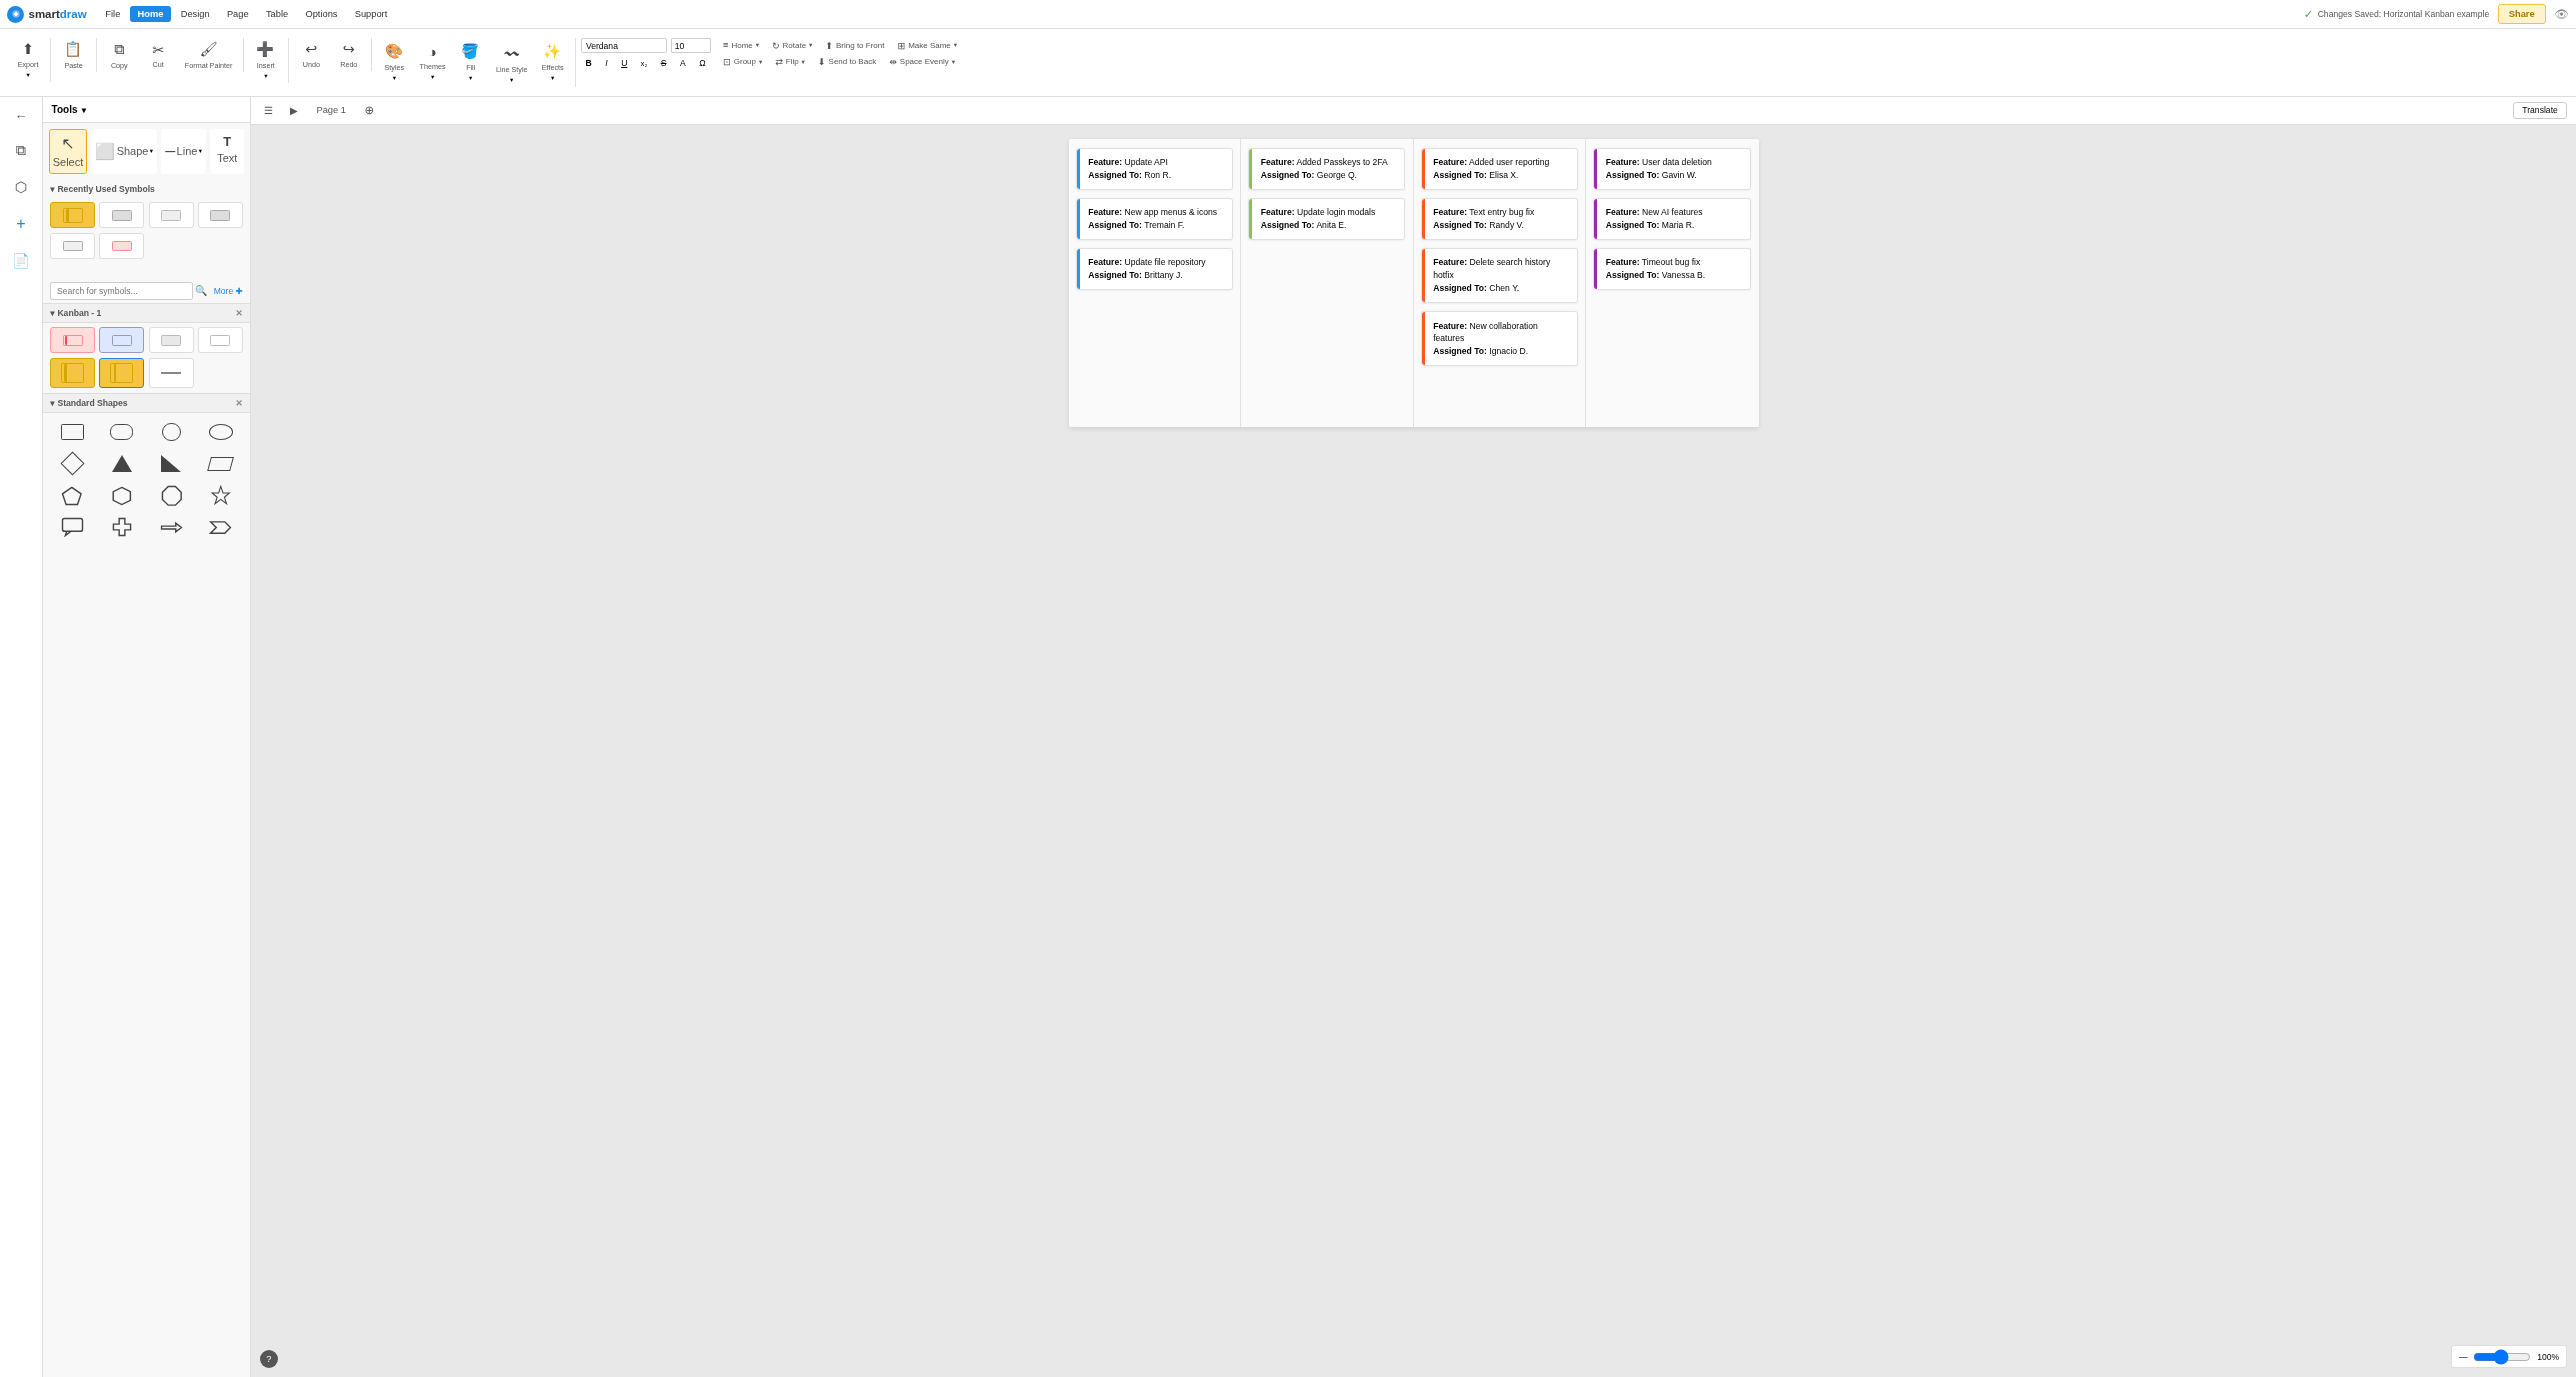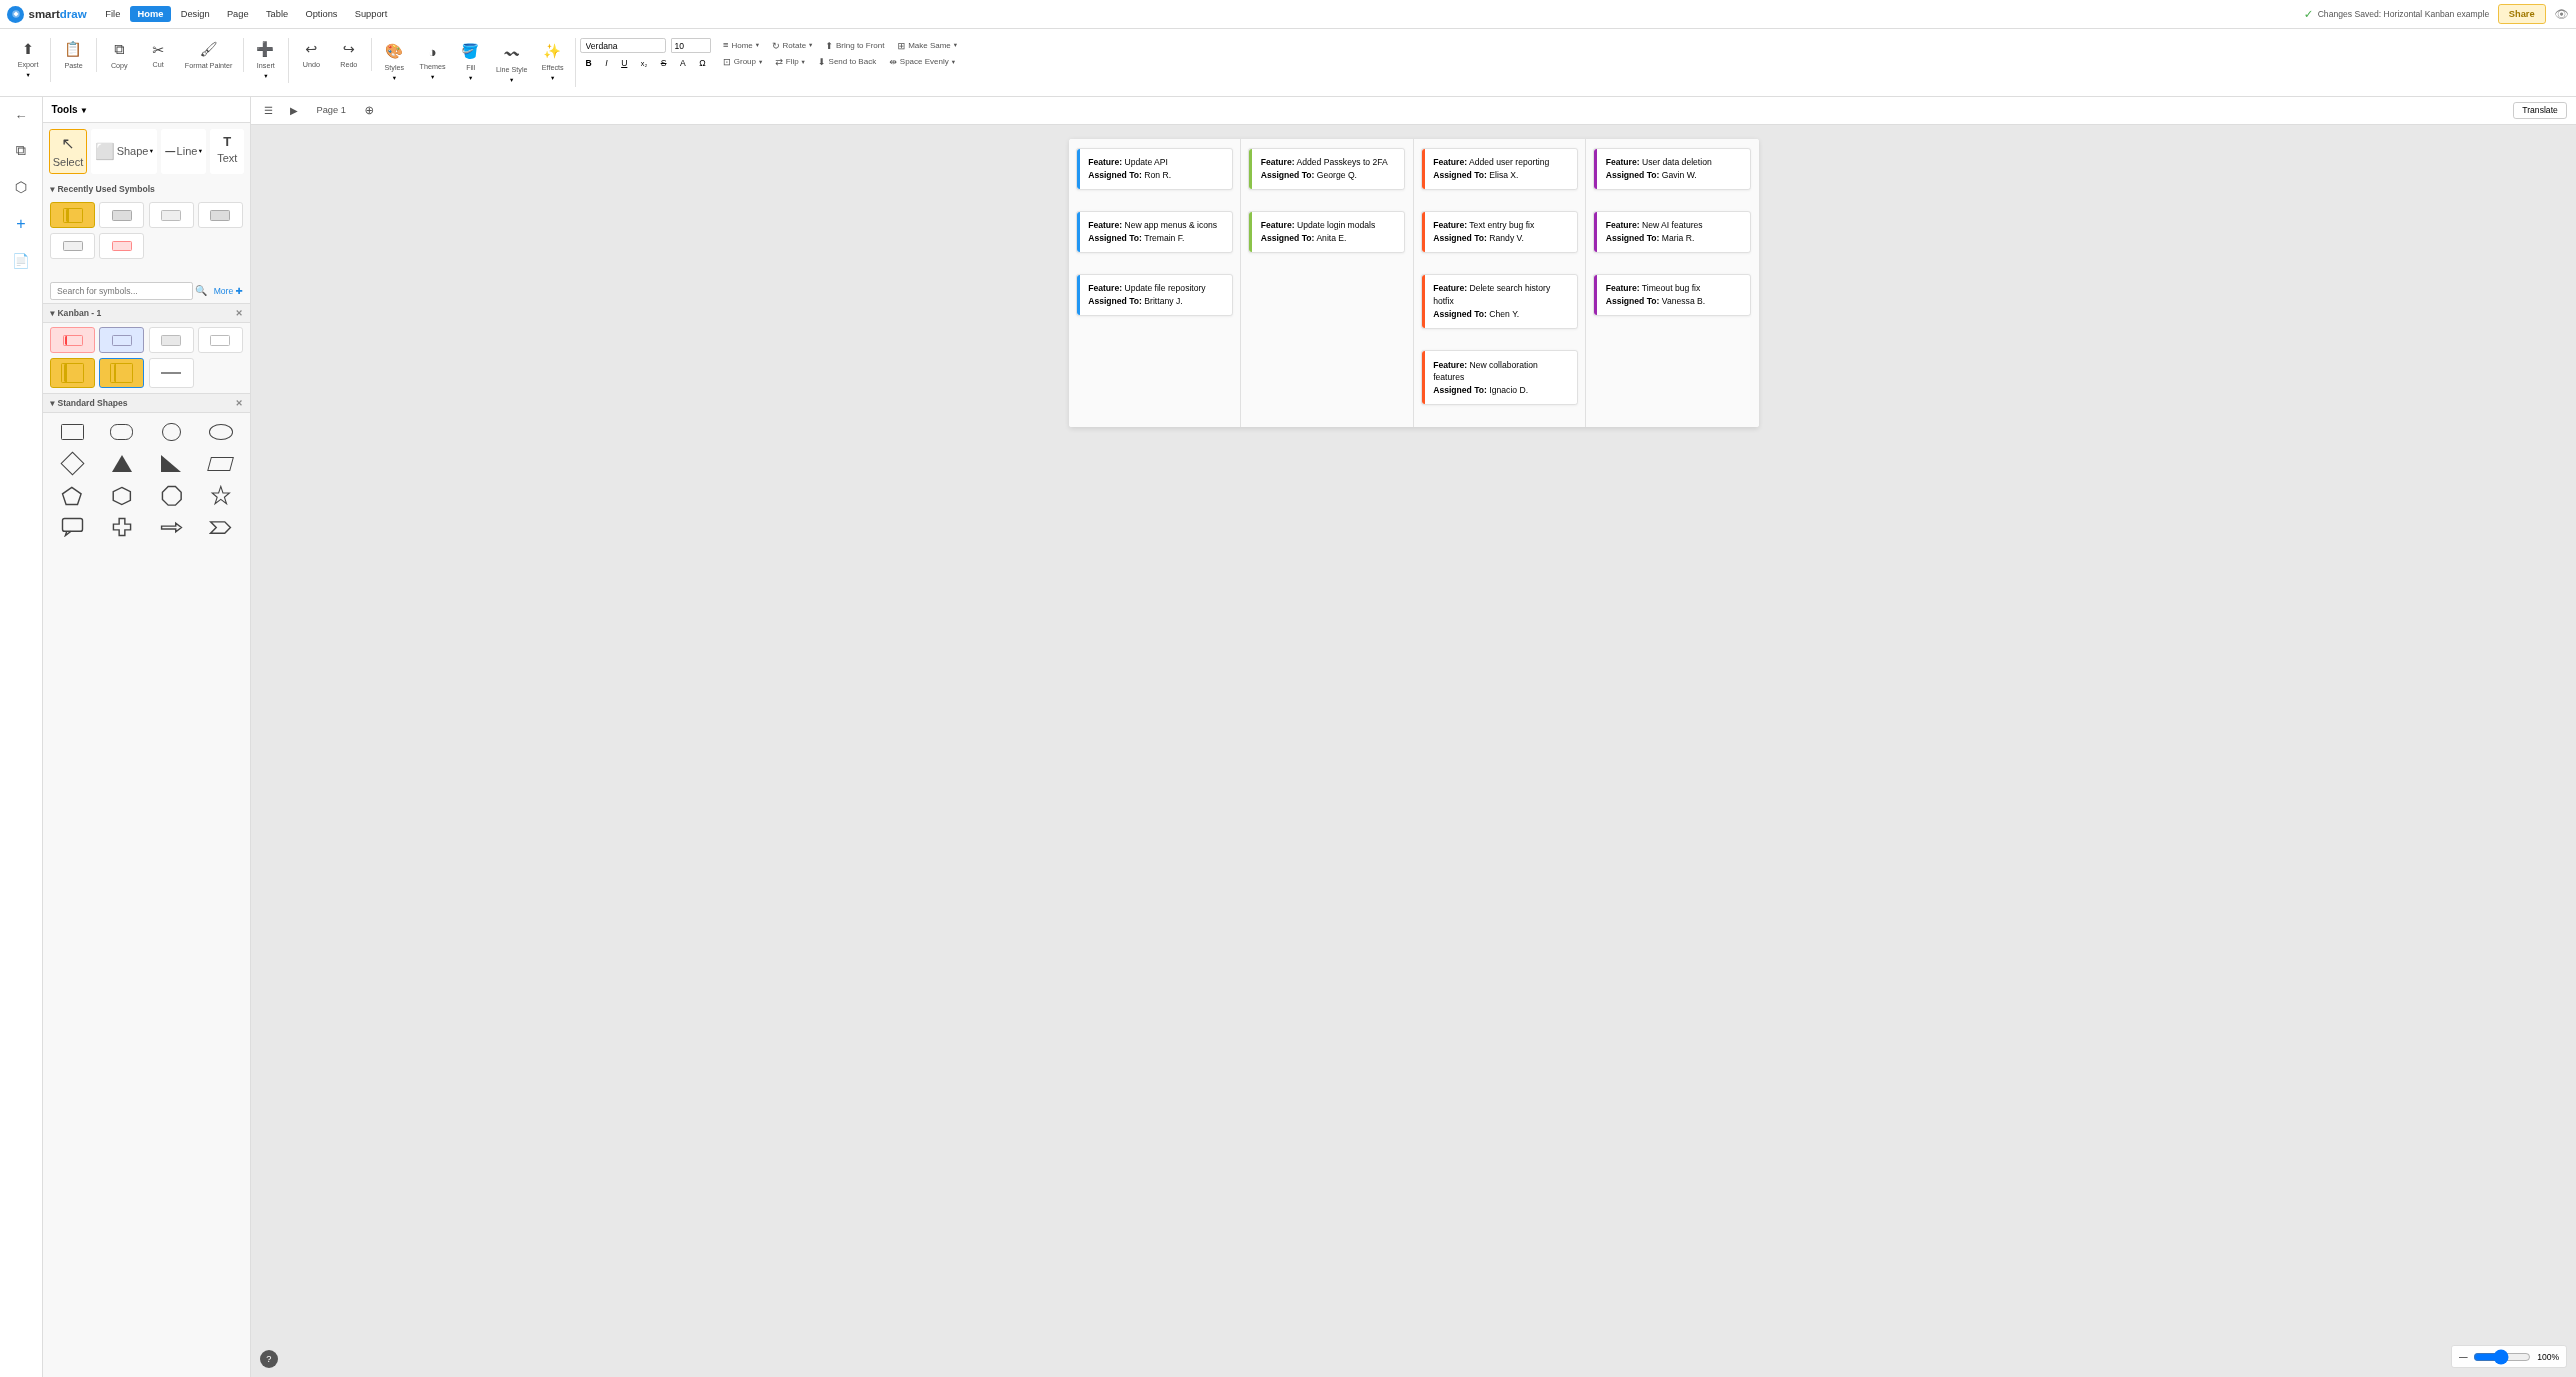--- a/index.html
+++ b/index.html
@@ -143,21 +143,21 @@
     }
     .kanban-header { display: grid; grid-template-columns: repeat(4, 1fr); }
     .kanban-col-header {
       padding: 10px 7.2px; text-align: center; font-weight: bold; font-size: 9.3px; color: #fff; letter-spacing: 0.7px;
     }
     .col-ideation { background: #2196F3; }
     .col-development { background: #8BC34A; }
     .col-qa { background: #FF5722; }
     .col-deployed { background: #C2185B; }
     .kanban-columns { display: grid; grid-template-columns: repeat(4, 1fr); gap: 0; background: #f5f5f5; }
-    .kanban-column { padding: 8.6px 7.2px; display: flex; flex-direction: column; gap: 21px; background: #fafafa; border-right: 0.7px solid #e0e0e0; min-height: 288px; }
+    .kanban-column { padding: 8.6px 7.2px; display: flex; flex-direction: column; gap: 8px; background: #fafafa; border-right: 0.7px solid #e0e0e0; min-height: 288px; }
     .kanban-column:last-child { border-right: none; }
     .kanban-card {
       background: #fff; border: 0.7px solid #e0e0e0; border-radius: 2.9px; padding: 7.2px 8.6px;
       font-size: 8.6px; line-height: 1.5; position: relative; box-shadow: 0 0.7px 2.2px rgba(0,0,0,0.05);
     }
     .kanban-card::before {
       content: ''; position: absolute; left: 0; top: 0; bottom: 0; width: 2.9px; border-radius: 2.9px 0 0 2.9px;
     }
     .card-blue::before { background: #2196F3; }
     .card-green::before { background: #8BC34A; }
@@ -286,21 +286,21 @@
         <span class="label">Line Style</span>
         <span class="chevron">▾</span>
       </div>
       <div class="toolbar-btn">
         <span class="icon">✨</span>
         <span class="label">Effects</span>
         <span class="chevron">▾</span>
       </div>
     </div>
 
-    <div class="toolbar-section" style="border-right:none; flex-direction:column; align-items:flex-start;">
+    <div class="toolbar-section" style="border-right:none; flex-direction:column; align-items:flex-end;">
       <div style="display:flex; align-items:center; gap:4.3px; margin-bottom:2.9px;">
         <input type="text" class="font-box" value="Verdana" style="">
         <input type="text" class="font-size-box" value="10" style="">
       </div>
       <div style="display:flex; align-items:center; gap:2.9px;">
         <span class="format-btn bold">B</span>
         <span class="format-btn italic">I</span>
         <span class="format-btn underline">U</span>
         <span class="format-btn" style="font-size:7.2px;">x₂</span>
         <span class="format-btn" style="text-decoration:line-through;">S</span>

